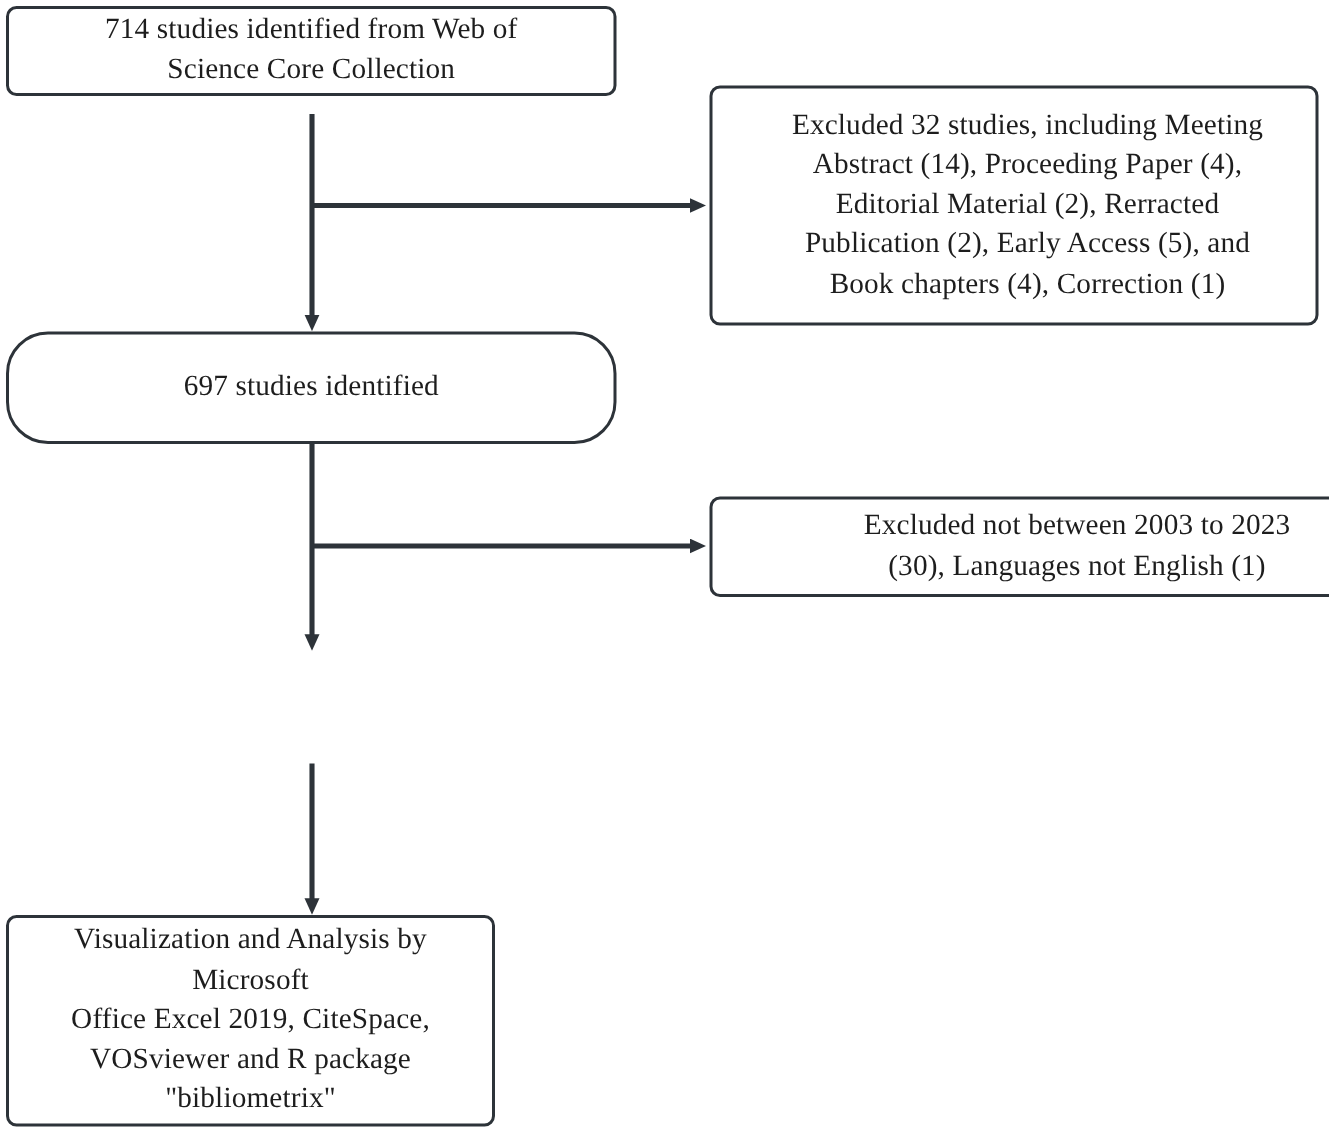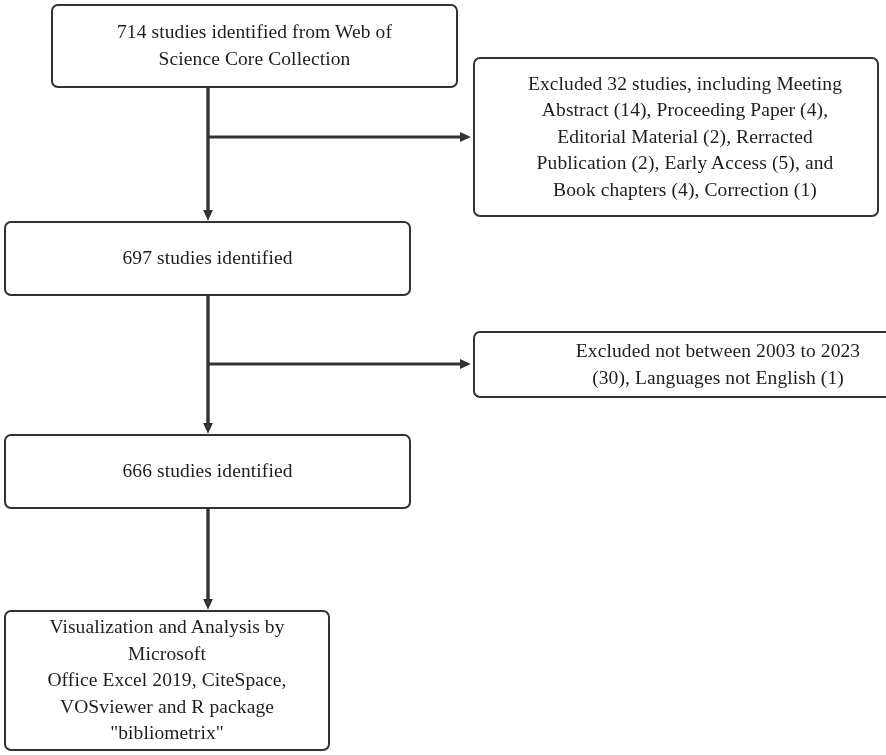--- a/index.html
+++ b/index.html
@@ -39,22 +39,22 @@
     line-height: 1.36;
     padding: 4px 14px;
     letter-spacing: 0.1px;
   }
   .node-text {
     display: block;
     width: 100%;
     white-space: pre-line;
   }
   
-  #node-identified    { left: 4px;   top: 4px;   width: 407px; height: 84px; margin-left: 47px; }
-  #node-screened      { left: 4px;   top: 221px; width: 407px; height: 75px; }
+  #node-identified    { left: 4px;   top: 4px;   width: 407px; height: 60px; }
+  #node-screened      { left: 4px;   top: 221px; width: 407px; height: 75px; border-radius: 28px; }
   #node-eligible      { left: 4px;   top: 434px; width: 407px; height: 75px; }
   #node-analysis      { left: 4px;   top: 610px; width: 326px; height: 141px; }
   
   #node-excluded-type { left: 473px; top: 57px;  width: 406px; height: 160px; padding-left: 32px; }
   #node-excluded-year { left: 473px; top: 331px; width: 490px; height: 67px; }
 </style>
 </head>
 <body>
 
 <div id="flow-root">
@@ -103,23 +103,20 @@
 
   <div class="node-box" id="node-screened">
     <span class="node-text">697 studies identified</span>
   </div>
 
   <div class="node-box" id="node-excluded-year">
     <span class="node-text">Excluded not between 2003 to 2023
 (30), Languages not English (1)</span>
   </div>
 
-  <div class="node-box" id="node-eligible">
-    <span class="node-text">666 studies identified</span>
-  </div>
 
   <div class="node-box" id="node-analysis">
     <span class="node-text">Visualization and Analysis by Microsoft
 Office Excel 2019, CiteSpace,
 VOSviewer and R package
 "bibliometrix"</span>
   </div>
 
 </div>
 

